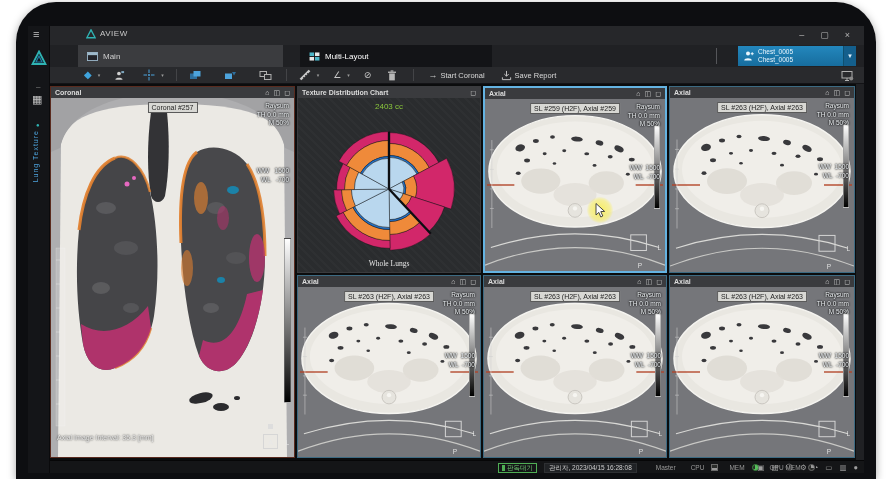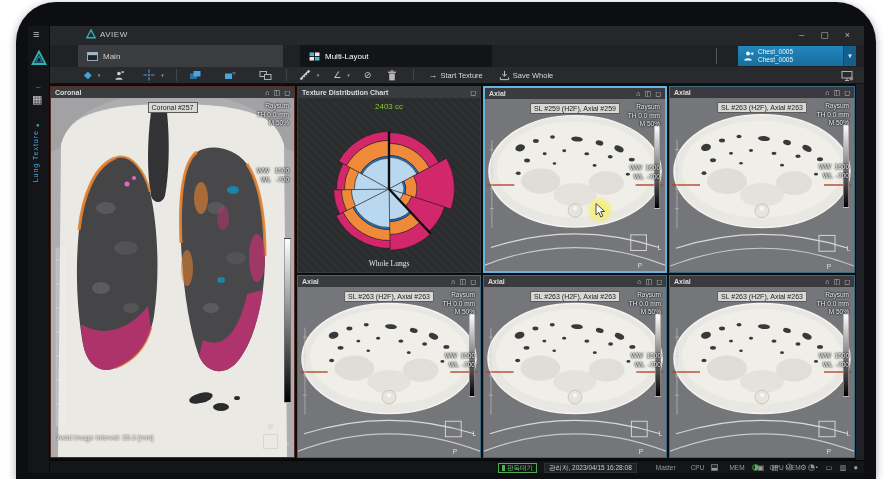--- a/index.html
+++ b/index.html
@@ -5,21 +5,21 @@
   * { box-sizing: border-box; margin: 0; padding: 0; }
   html,body { width:892px; height:479px; background:#ffffff; overflow:hidden;
     font-family:"Liberation Sans","DejaVu Sans",sans-serif; }
   .bezel { position:absolute; left:16px; top:2px; width:860px; height:477px;
     background:#0d0e11; border-radius:40px 40px 0 0; box-shadow:0 2px 8px rgba(0,0,0,.35); }
   .screen { position:absolute; left:28px; top:26px; width:836px; height:447px;
     background:#202124; overflow:hidden; }
 
   
   .titlebar { position:absolute; left:0; top:0; width:100%; height:19px; background:#26272a; }
-  .tb-logo { position:absolute; left:58px; top:3px; display:flex; align-items:center; gap:4px; }
+  .tb-logo { position:absolute; left:58px; top:3px; display:flex; gap:4px; }
   .tb-title { font-size:8px; color:#c9c9c9; letter-spacing:.5px; }
   .winctl { position:absolute; right:14px; top:1px; display:flex; gap:16px;
     font-size:9px; color:#b5b5b5; line-height:16px; }
   .winctl span { cursor:default; }
 
   
   .leftcol { position:absolute; left:0; top:0; width:22px; height:447px; background:#141518; z-index:5;
     border-right:1px solid #0a0a0c; }
   .menu-btn { position:absolute; left:5px; top:2px; font-size:11px; color:#c5c5c5; }
   .big-logo { position:absolute; left:3px; top:24px; }
@@ -232,28 +232,28 @@
     <span class="ti" style="margin-left:16px">
       <svg width="10" height="11" viewBox="0 0 10 11">
         <rect x="2.2" y="3.4" width="5.6" height="7" fill="#b8b8b8"></rect>
         <rect x="1" y="1.6" width="8" height="1.3" fill="#b8b8b8"></rect>
           <rect x="3.6" y="0.4" width="2.8" height="1.2" fill="#b8b8b8"></rect>
       </svg>
     </span>
     <span class="tsep" style="margin-left:16px"></span>
     <span class="ti tbtn" style="margin-left:14px">
       <span class="glyph">→</span>
-      <span>Start Texture</span>
+      <span>Start Coronal</span>
     </span>
     <span class="ti tbtn" style="margin-left:16px">
       <svg width="11" height="11" viewBox="0 0 12 12">
         <path d="M6,1 v5.5 M3.6,4.4 L6,6.8 L8.4,4.4" stroke="#cfcfcf" fill="none"></path>
         <path d="M1.5,8 v2.5 h9 V8" stroke="#cfcfcf" fill="none"></path>
       </svg>
-      <span>Save Whole</span>
+      <span>Save Report</span>
     </span>
     <span class="ti far-tool">
       <svg width="13" height="12" viewBox="0 0 13 12">
         <rect x="1" y="1.5" width="10" height="6.5" fill="none" stroke="#b0b0b0"></rect>
         <line x1="4" y1="10.5" x2="8" y2="10.5" stroke="#b0b0b0"></line>
           <line x1="6" y1="8" x2="6" y2="10.5" stroke="#b0b0b0"></line>
         <circle cx="10.2" cy="8.6" r="2" fill="#8a8a8a"></circle>
       </svg>
     </span>
   </div>

